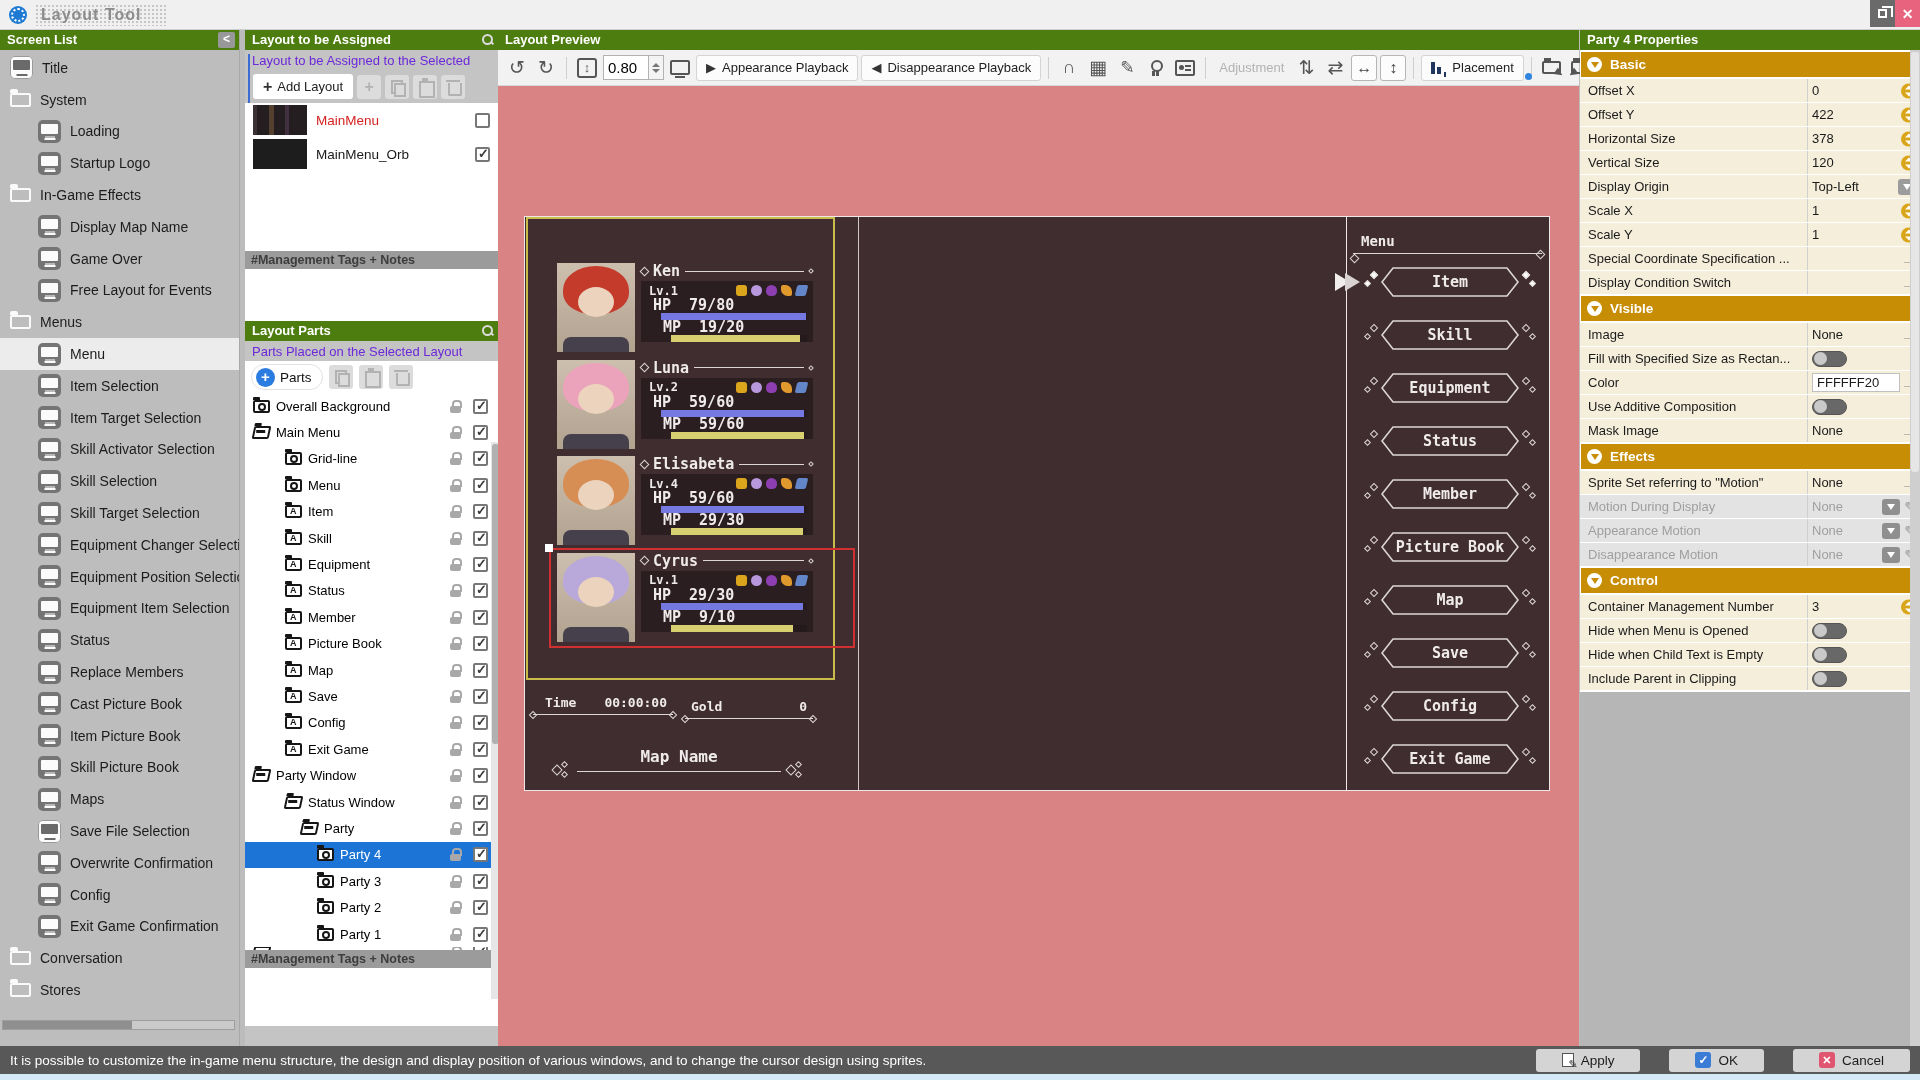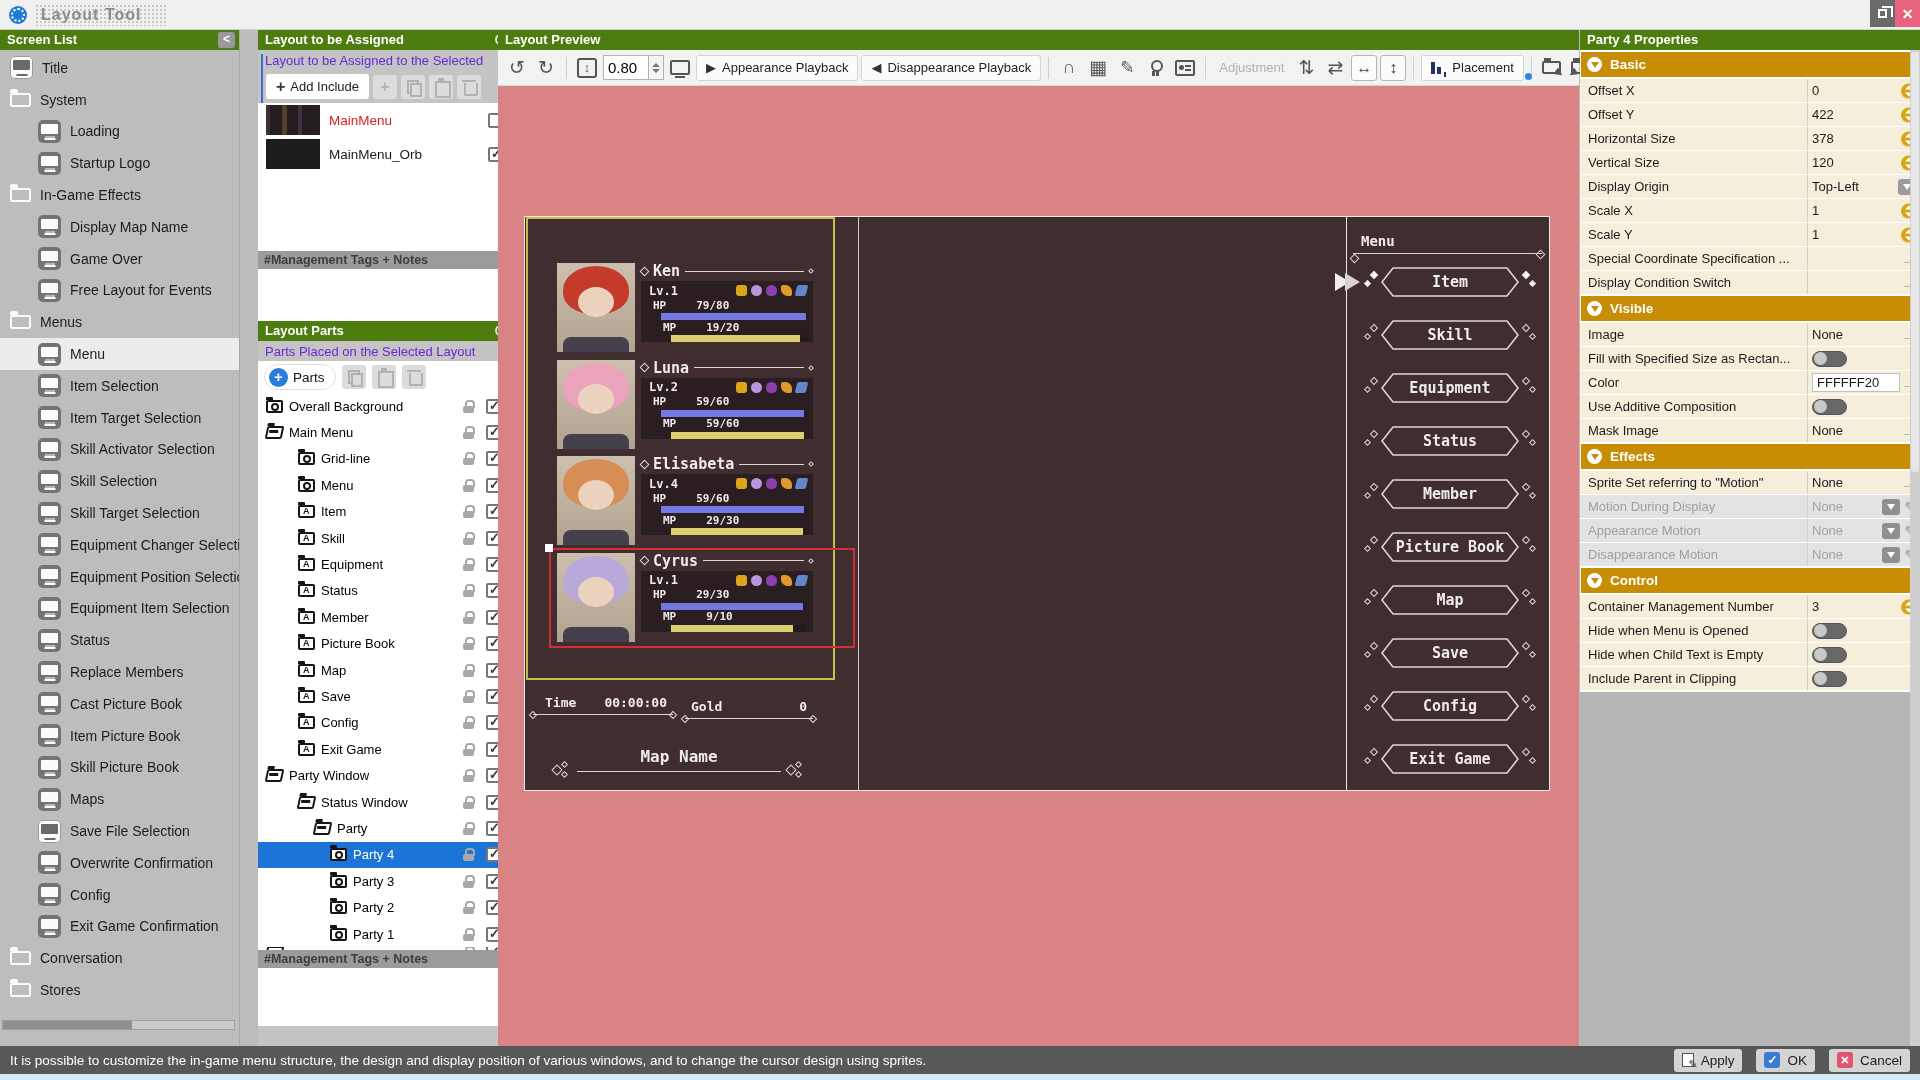--- a/index.html
+++ b/index.html
@@ -37,21 +37,21 @@
   .sl-ficon::before { content:""; position:absolute; top:-6px; left:-2px; width:8px; height:4px; background:#fafafa; border-radius:2px 2px 0 0; }
   .sl-micon { width:23px; height:23px; border-radius:5px; background:#747474; position:relative; flex:none; }
   .sl-micon::before { content:""; position:absolute; left:3px; top:4px; right:3px; height:10px; background:#fbfbfb; border-radius:1px; }
   .sl-micon::after { content:""; position:absolute; left:50%; transform:translateX(-50%); bottom:3px; width:11px; height:2px; background:#fbfbfb; box-shadow:0 -2px 0 -0.5px #fbfbfb; }
   .sl-row.hi .sl-micon { background:#fbfbfb; box-shadow:0 0 0 1px #9a9a9a inset; }
   .sl-row.hi .sl-micon::before, .sl-row.hi .sl-micon::after { background:#6a6a6a; box-shadow:none; }
   .sl-hscroll { position:absolute; left:2px; right:4px; bottom:16px; height:10px; background:#cacaca; border:1px solid #9e9e9e; }
   .sl-hscroll i { display:block; width:56%; height:100%; background:#8f8f8f; }
 
   
-  .panel2 { position:absolute; left:258px; top:30px; width:256px; height:1016px; background:#c4c4c4; border-right:1px solid #a8a8a8; }
+  .panel2 { position:absolute; left:245px; top:30px; width:256px; height:1016px; background:#c4c4c4; border-right:1px solid #a8a8a8; }
   .p2-focusline { position:absolute; left:3px; top:24px; width:2px; height:170px; background:#3a6cd4; }
   .a-toolbar { display:flex; align-items:center; gap:4px; padding:4px 4px 4px 8px; }
   .btn-addlayout { background:#fff; border-radius:3px; height:25px; display:flex; align-items:center; gap:5px; padding:0 10px; font-size:13px; color:#222; }
   .plus-dark { font-weight:bold; font-size:16px; color:#333; }
   .ibtn { width:24px; height:24px; border-radius:3px; background:#dcdcdc; position:relative; flex:none; }
   .g-pages::before { content:""; position:absolute; left:6px; top:5px; width:8px; height:10px; border:2px solid #b2b2b2; background:#dcdcdc; }
   .g-pages::after { content:""; position:absolute; left:9px; top:8px; width:8px; height:10px; border:2px solid #b2b2b2; background:#dcdcdc; }
   .g-plus::before { content:"+"; position:absolute; inset:0; text-align:center; line-height:24px; font-weight:bold; font-size:16px; color:#b2b2b2; }
   .g-clip::before { content:""; position:absolute; left:6px; top:6px; width:12px; height:13px; border:2px solid #b2b2b2; }
   .g-clip::after { content:""; position:absolute; left:9px; top:3px; width:6px; height:4px; background:#b2b2b2; }
@@ -144,21 +144,21 @@
   .pbody { background:#2b1e21; margin-top:2px; padding:2px 6px 5px 8px; height:61px; }
   .lvrow { display:flex; align-items:center; justify-content:space-between; height:15px; }
   .plv { font-weight:bold; font-size:12px; }
   .sicons { display:flex; }
   .si { width:11px; height:11px; margin-left:4px; display:inline-block; }
   .si1 { background:#dca61c; border-radius:3px; }
   .si2 { background:#b897dd; border-radius:50%; }
   .si3 { background:#8d3fb1; border-radius:50% 50% 42% 42%; }
   .si4 { background:#e0992c; border-radius:2px 60% 2px 60%; }
   .si5 { background:#6386c9; transform:skewX(-14deg); border-radius:2px; }
-  .statrow { display:flex; gap:30px; height:14px; align-items:center; font-weight:bold; font-size:11px; margin-left:4px;text-align:center; }
+  .statrow { display:flex; gap:18px; height:14px; align-items:center; font-weight:bold; font-size:15px; margin-left:4px;text-align:center; }
   .statrow.mprow { margin-left:14px; margin-top:0; }
   .bar { height:7px; background:#241a1c; margin:1px 0 0 12px; }
   .bar.mp2 { margin-left:22px; }
   .bar i { display:block; height:100%; }
   .bar.hp i { background:#7678e2; }
   .bar.mp2 i { background:#d8d070; }
   .pcard.selected::after { content:""; position:absolute; left:-8px; top:-5px; width:302px; height:96px; border:2px solid #d03030; }
   .pcard.selected::before { content:""; position:absolute; left:-12px; top:-9px; width:8px; height:8px; background:#fff; z-index:2; }
 
   .hud-seg { position:absolute; height:18px; font-weight:bold; font-size:13px; }
@@ -219,21 +219,21 @@
   .mpen::before { content:"\270E"; font-size:14px; color:#8f8f8f; }
   .pitem.white .pval-box { background:#fff; border:1px solid #c0c0c0; height:19px; line-height:17px; padding:0 4px; flex:1; margin-right:16px; }
   .pitem.disabled .prow { background:#e3e3e3; color:#9f9f9f; }
   .props-fill { flex:1; background:#b6b6b6; }
   .props-vscroll { position:absolute; right:0; top:20px; bottom:0; width:10px; background:#cfcfcf; }
   .props-vscroll i { display:block; margin:2px 1px; width:8px; height:420px; background:#e6e6e6; border-radius:3px; }
 
   
   .statusbar { position:absolute; left:0; top:1046px; width:1920px; height:28px; background:#585858; color:#fff; display:flex; align-items:center; padding:0 10px; gap:14px; font-size:13.5px; }
   .sb-msg { flex:1; white-space:nowrap; overflow:hidden; }
-  .sb-btn { background:#d4d4d4; border-radius:3px; height:23px; display:flex; align-items:center; gap:7px; padding:0 8px; color:#1d1d1d; font-size:13.5px; flex:none; }
+  .sb-btn { background:#d4d4d4; border-radius:3px; height:23px; display:flex; align-items:center; gap:7px; padding:0 26px; color:#1d1d1d; font-size:13.5px; flex:none;margin-left:15px; }
   .i-doc { width:12px; height:14px; background:#fff; border:1.5px solid #555; position:relative; }
   .i-doc::after { content:"\270E"; position:absolute; right:-5px; bottom:-5px; font-size:11px; color:#333; }
   .i-ok { width:16px; height:16px; background:#3a7bd5; border-radius:3px; color:#fff; font-weight:bold; font-size:12px; text-align:center; line-height:16px; }
   .i-cancel { width:16px; height:16px; background:#e05570; border-radius:3px; color:#fff; font-weight:bold; font-size:11px; text-align:center; line-height:16px; }
   .bottom-strip { position:absolute; left:0; top:1074px; width:1920px; height:6px; background:#d3e9f5; }
 </style>
 </head>
 <body>
 
 <div class="app">
@@ -439,21 +439,21 @@
       </div>
   </div>
 
   <div class="panel2">
     <div class="phead"><span>Layout to be Assigned</span><span class="search-ic"></span></div>
     <div class="p2-focusline"></div>
     <div class="bluelink">Layout to be Assigned to the Selected</div>
     <div class="a-toolbar">
       <span class="btn-addlayout">
           <span class="plus-dark">+</span>
-          <span>Add Include</span>
+          <span>Add Layout</span>
         </span>
       <span class="ibtn g-plus"></span>
       <span class="ibtn g-pages"></span>
       <span class="ibtn g-clip"></span>
       <span class="ibtn g-trash"></span>
     </div>
     <div class="a-list">
 
         <div class="a-row mm red unchecked">
           <span class="a-thumb"></span>

